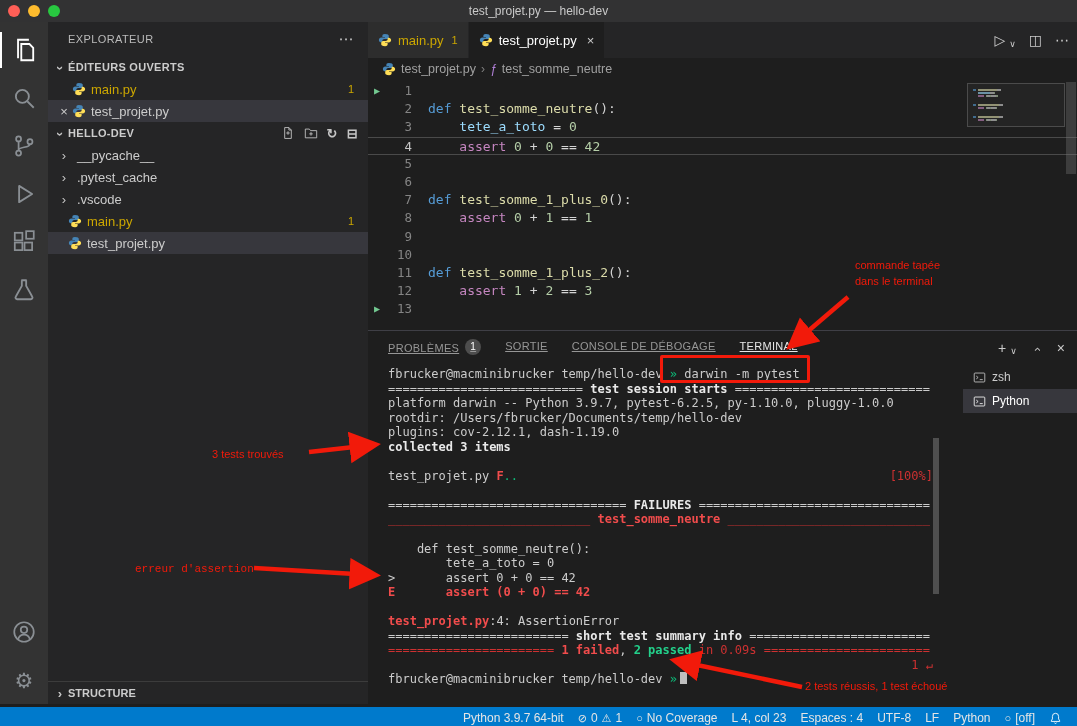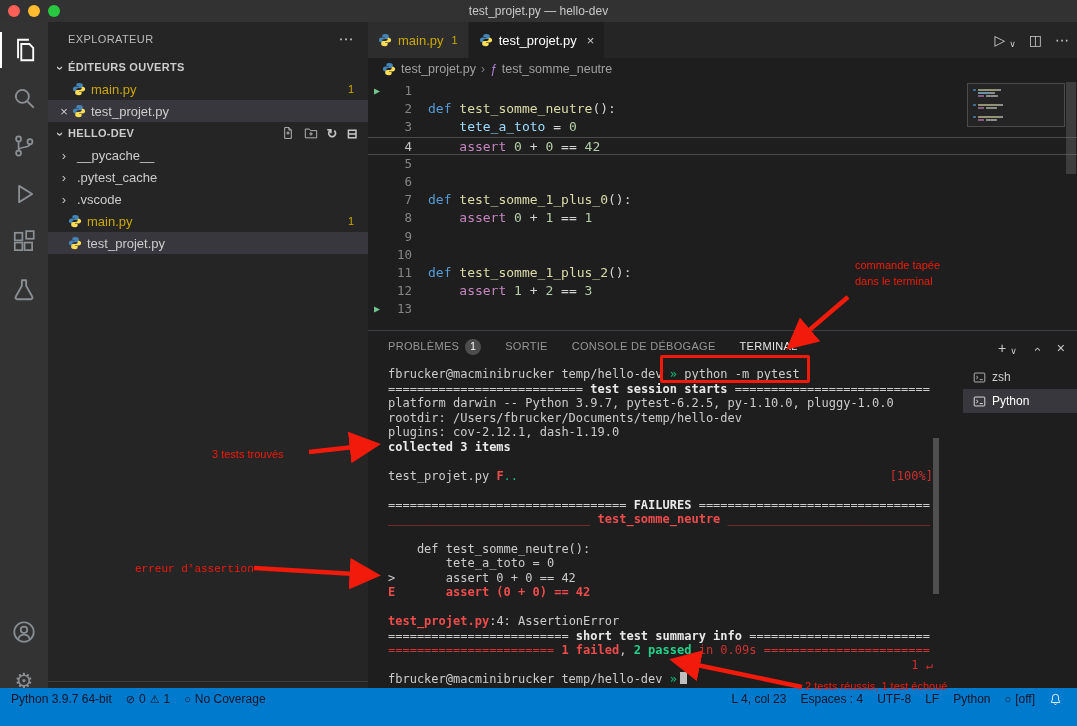--- a/index.html
+++ b/index.html
@@ -81,21 +81,21 @@
 
   .minimap{position:absolute;right:16px;top:6px;width:88px;}
   .mm-row{height:3px;display:flex;}
   .mm-seg{height:2px;background:currentColor;opacity:.6;display:inline-block;}
   .mm-slider{position:absolute;left:-6px;top:-3px;width:96px;height:42px;border:1px solid rgba(255,255,255,.18);background:rgba(121,121,121,.08);}
   .ed-scroll{position:absolute;right:1px;top:2px;width:10px;height:92px;background:rgba(121,121,121,.35);cursor:pointer;}
 
   
   .panel{position:absolute;top:308px;left:0;right:0;bottom:0;border-top:1px solid #3f3f46;background:#1e1e1e;}
   .ptabs{display:flex;gap:24px;align-items:center;height:34px;padding-left:20px;}
-  .ptab{font-size:11px;letter-spacing:.3px;color:#969696;cursor:pointer;display:flex;align-items:center;}
+  .ptab{font-size:11px;letter-spacing:.3px;color:#969696;cursor:pointer;display:flex;align-items:flex-end;text-decoration:underline;}
   .ptab .ptlabel{padding-bottom:3px;border-bottom:1px solid transparent;}
   .ptab.active{color:#e7e7e7;}
   .ptab.active .ptlabel{border-bottom-color:#e7e7e7;}
   .pbadge{background:#4d4d4d;color:#fff;border-radius:50%;min-width:16px;height:16px;font-size:10px;display:inline-flex;align-items:center;justify-content:center;margin-left:6px;margin-bottom:3px;}
   .panel-actions{position:absolute;right:12px;top:0;height:34px;display:flex;align-items:center;gap:12px;color:#cccccc;}
   .pa{font-size:14px;cursor:pointer;}
   .pa.small{font-size:9px;margin-left:-8px;position:relative;top:3px;}
   .pa.chev{font-size:13px;}
 
   .terminal{position:absolute;left:20px;top:34px;width:545px;bottom:2px;font-family:"DejaVu Sans Mono",monospace;font-size:12px;padding-top:2px;cursor:text;}
@@ -107,21 +107,21 @@
   .tm-g{color:var(--terminal_green,#0dbc79);}
   .tm-gb{color:var(--terminal_green_bright,#23d18b);font-weight:bold;}
   .t-cursor{display:inline-block;width:7px;height:12px;background:#bfbfbf;margin-left:3px;vertical-align:-1px;}
   .term-scroll{position:absolute;left:565px;top:107px;width:6px;height:156px;background:rgba(140,140,140,.45);cursor:pointer;}
   .term-list{position:absolute;right:0;top:34px;width:114px;}
   .trow{height:24px;display:flex;align-items:center;gap:6px;padding-left:10px;font-size:12px;color:#cccccc;cursor:pointer;}
   .trow.sel{background:var(--selection_row_bg,#37373d);color:#fff;}
   .tlic{flex-shrink:0;}
 
   
-  .statusbar{position:absolute;left:0;right:0;bottom:0;height:38px;background:var(--accent_blue,#007acc);display:flex;justify-content:space-between;color:#0f172a;}
+  .statusbar{position:absolute;left:0;right:0;bottom:0;height:19px;background:var(--accent_blue,#007acc);display:flex;justify-content:flex-end;color:#e5e5e5;}
   .sb-left,.sb-right{display:flex;height:22px;align-items:center;}
   .sb-left{padding-left:4px;}
   .sb-right{padding-right:8px;}
   .sit{display:flex;align-items:center;gap:4px;padding:0 7px;font-size:12px;white-space:nowrap;cursor:pointer;height:22px;}
   .sic{font-size:11px;line-height:1;}
 
   
   .ann{position:absolute;color:var(--annotation_red,#f01b0c);font-size:11px;font-weight:500;z-index:61;pointer-events:none;line-height:16px;}
   .ann-command{left:855px;top:257px;white-space:pre-line;}
   .ann-collected{left:212px;top:446px;text-align:center;}
@@ -481,21 +481,21 @@
             <span class="ptlabel">TERMINAL</span>
           </div>
         </div>
       <div class="panel-actions">
         <span class="pa">+</span>
           <span class="pa small">∨</span>
         <span class="pa chev up">›</span>
         <span class="pa">×</span>
       </div>
       <div class="terminal" id="terminal-lines">
-          <div class="t-line"><span class="t-left"><span class="tm-d">fbrucker@macminibrucker </span><span class="tm-d">temp/hello-dev </span><span class="tm-g">» </span><span class="tm-d">python -m pytest</span></span></div>
+          <div class="t-line"><span class="t-left"><span class="tm-d">fbrucker@macminibrucker </span><span class="tm-d">temp/hello-dev </span><span class="tm-g">» </span><span class="tm-d">darwin -m pytest</span></span></div>
           <div class="t-line"><span class="t-left"><span class="tm-d">===========================</span><span class="tm-b"> test session starts </span><span class="tm-d">===========================</span></span></div>
           <div class="t-line"><span class="t-left"><span class="tm-d">platform darwin -- Python 3.9.7, pytest-6.2.5, py-1.10.0, pluggy-1.0.0</span></span></div>
           <div class="t-line"><span class="t-left"><span class="tm-d">rootdir: /Users/fbrucker/Documents/temp/hello-dev</span></span></div>
           <div class="t-line"><span class="t-left"><span class="tm-d">plugins: cov-2.12.1, dash-1.19.0</span></span></div>
           <div class="t-line"><span class="t-left"><span class="tm-b">collected 3 items</span></span></div>
           <div class="t-line"><span class="t-left"></span></div>
           <div class="t-line"><span class="t-left"><span class="tm-d">test_projet.py </span><span class="tm-rb">F</span><span class="tm-g">..</span></span><span class="t-right"><span class="tm-r">[100%]</span></span></div>
           <div class="t-line"><span class="t-left"></span></div>
           <div class="t-line"><span class="t-left"><span class="tm-d">=================================</span><span class="tm-b"> FAILURES </span><span class="tm-d">================================</span></span></div>
           <div class="t-line"><span class="t-left"><span class="tm-r">____________________________</span><span class="tm-rb"> test_somme_neutre </span><span class="tm-r">____________________________</span></span></div>

